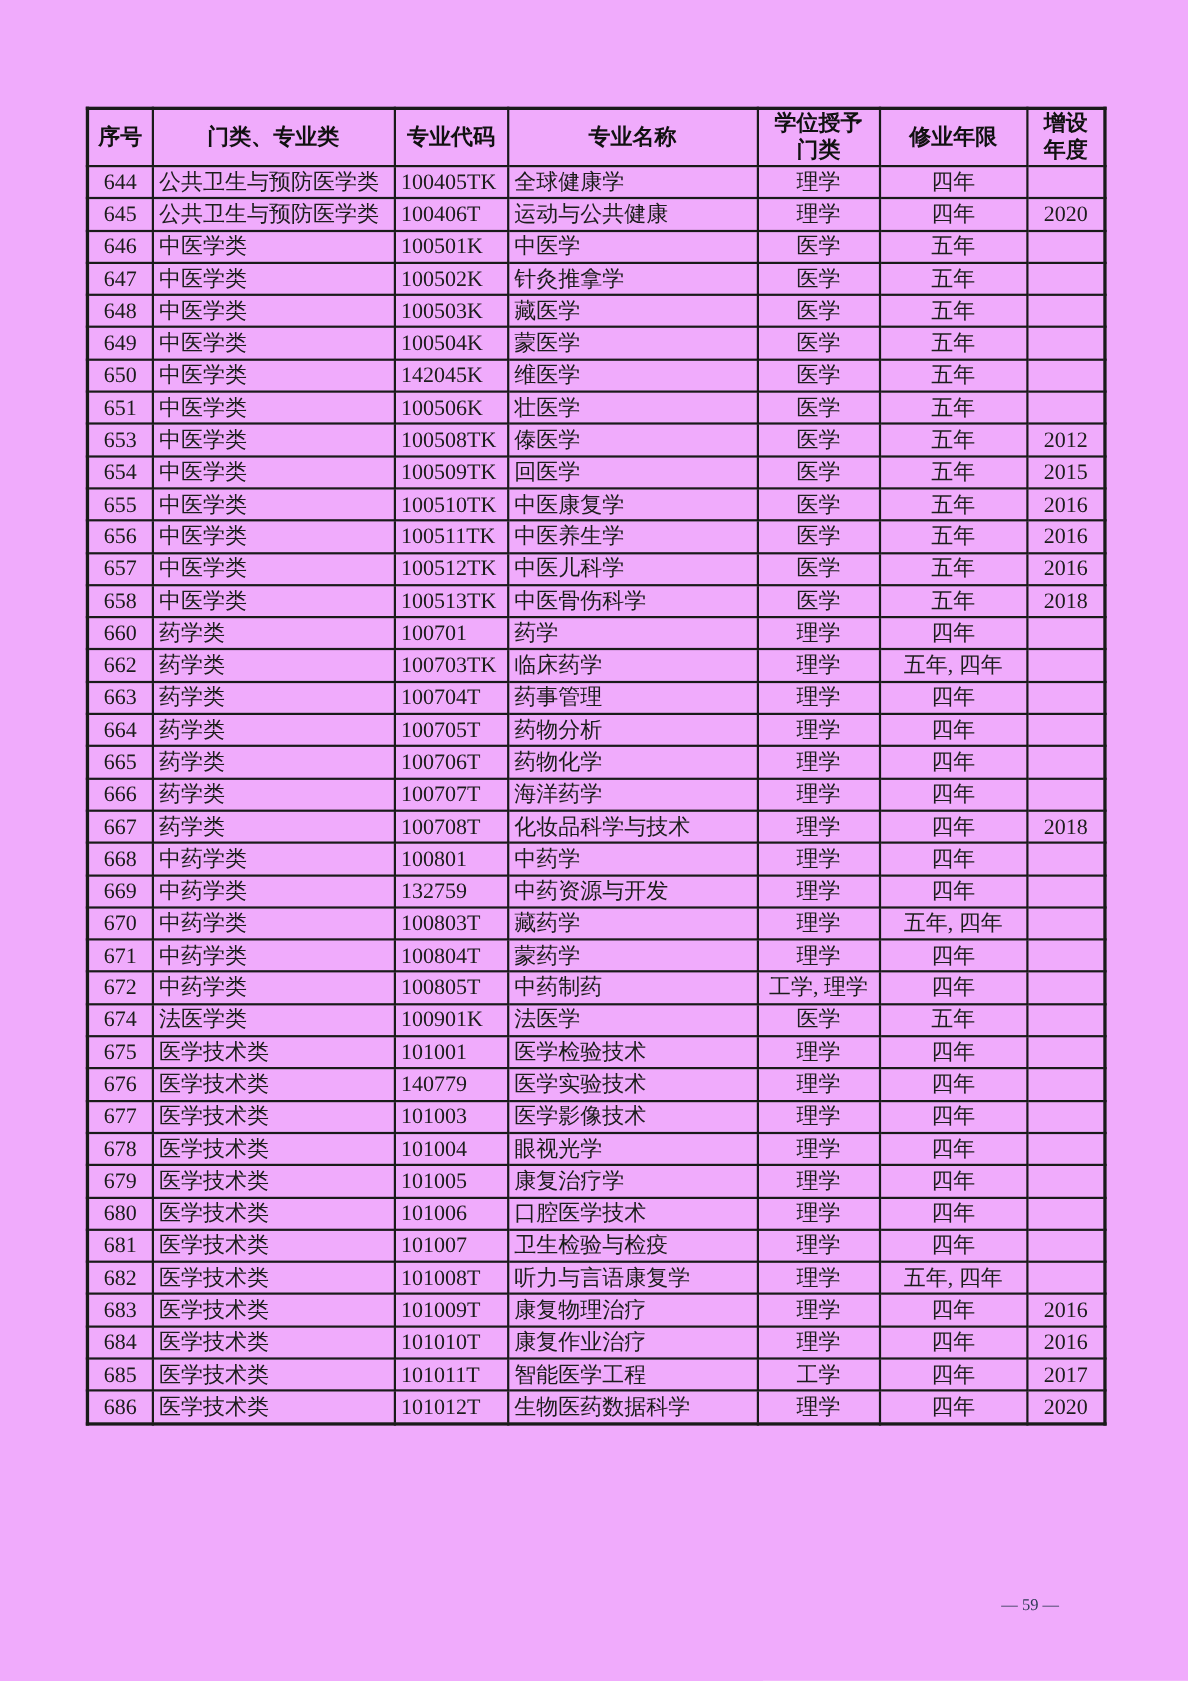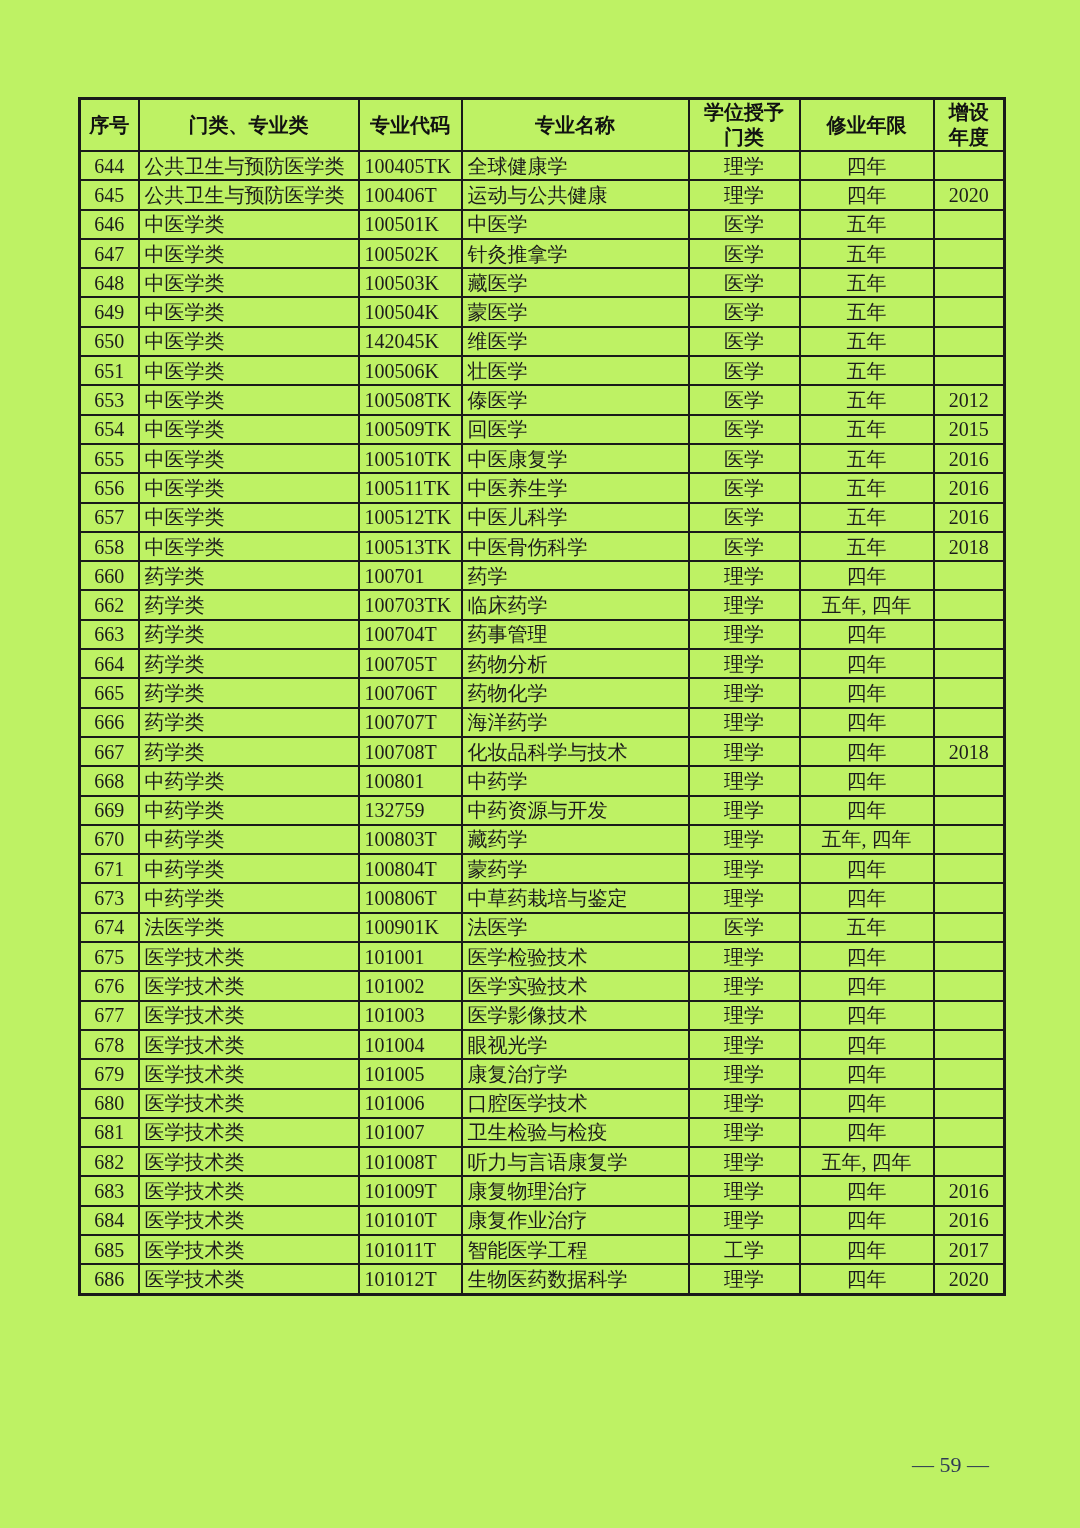--- a/index.html
+++ b/index.html
@@ -2,21 +2,21 @@
 <html><head>
 <meta charset="utf-8">
 <style>
   html, body { margin:0; padding:0; }
   body {
     width:1080px; height:1528px;
     background:#ffffff;
     position:relative;
     font-family:"Liberation Serif","DejaVu Serif",serif;
   }
-  .page { position:absolute; inset:0; background:#bef264;text-decoration:underline; }
+  .page { position:absolute; inset:0; background:#f0abfc;text-decoration:underline; }
 
   table.doc-table {
     position:absolute; left:78px; top:97px;
     width:925px;
     border-collapse:collapse;
     table-layout:fixed;
     border:3px solid #1a1a1a;
   }
   .doc-table th, .doc-table td {
     border:2px solid #1a1a1a;
@@ -41,25 +41,25 @@
     line-height:24px;
     color:#1c1c1c;
     white-space:nowrap;
   }
   td.col-no, td.col-degree, td.col-years, td.col-added { text-align:center; }
   td.col-category, td.col-code, td.col-name { text-align:left; padding-left:5px; }
 
   .page-number {
     position:absolute;
     top:1452px;
-    left:912px;
+    left:884px;
     width:105px;
-    text-align:left;
+    text-align:center;
     font-family:"Liberation Serif","DejaVu Serif",serif;
-    font-size:22px;
+    font-size:15px;
     color:#2f3a55;
   }
 </style>
 </head>
 <body>
 
 <div class="page">
 
   <table class="doc-table">
     <colgroup>
@@ -304,25 +304,25 @@
         <tr>
           <td class="col-no">671</td>
           <td class="col-category">中药学类</td>
           <td class="col-code">100804T</td>
           <td class="col-name">蒙药学</td>
           <td class="col-degree">理学</td>
           <td class="col-years">四年</td>
           <td class="col-added"></td>
         </tr>
         <tr>
-          <td class="col-no">673</td>
+          <td class="col-no">672</td>
           <td class="col-category">中药学类</td>
-          <td class="col-code">100806T</td>
-          <td class="col-name">中草药栽培与鉴定</td>
-          <td class="col-degree">理学</td>
+          <td class="col-code">100805T</td>
+          <td class="col-name">中药制药</td>
+          <td class="col-degree">工学, 理学</td>
           <td class="col-years">四年</td>
           <td class="col-added"></td>
         </tr>
         <tr>
           <td class="col-no">674</td>
           <td class="col-category">法医学类</td>
           <td class="col-code">100901K</td>
           <td class="col-name">法医学</td>
           <td class="col-degree">医学</td>
           <td class="col-years">五年</td>
@@ -333,21 +333,21 @@
           <td class="col-category">医学技术类</td>
           <td class="col-code">101001</td>
           <td class="col-name">医学检验技术</td>
           <td class="col-degree">理学</td>
           <td class="col-years">四年</td>
           <td class="col-added"></td>
         </tr>
         <tr>
           <td class="col-no">676</td>
           <td class="col-category">医学技术类</td>
-          <td class="col-code">101002</td>
+          <td class="col-code">140779</td>
           <td class="col-name">医学实验技术</td>
           <td class="col-degree">理学</td>
           <td class="col-years">四年</td>
           <td class="col-added"></td>
         </tr>
         <tr>
           <td class="col-no">677</td>
           <td class="col-category">医学技术类</td>
           <td class="col-code">101003</td>
           <td class="col-name">医学影像技术</td>

